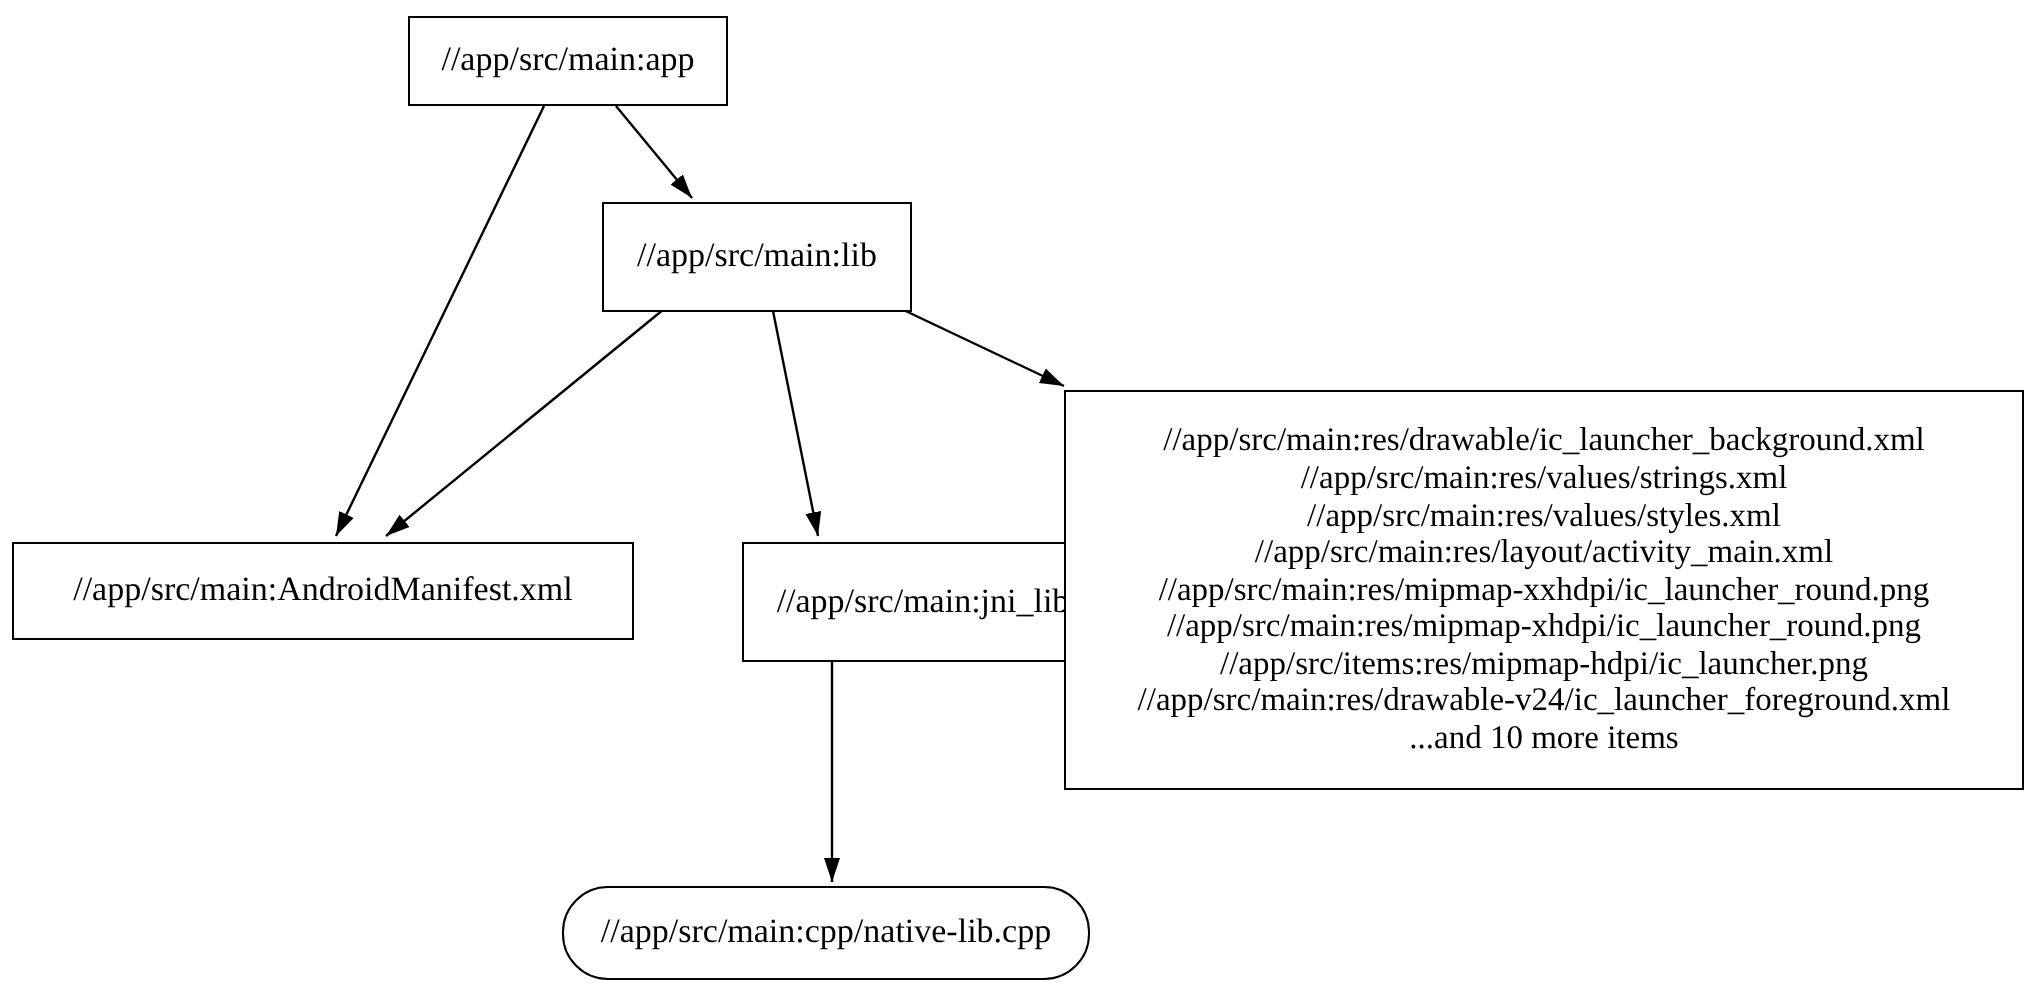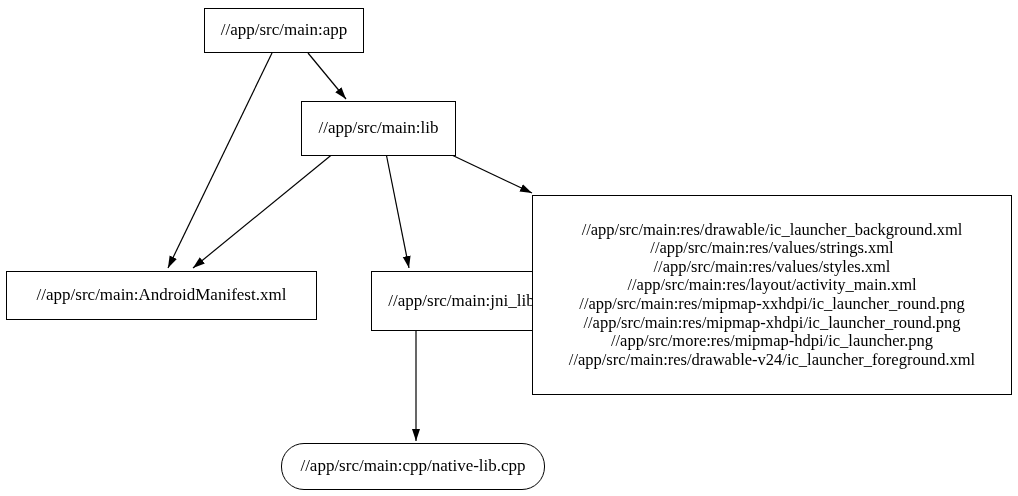--- a/index.html
+++ b/index.html
@@ -79,21 +79,22 @@
     <span>//app/src/main:jni_lib</span>
   </div>
 
   <div class="node multi" id="node-res">
     <div>//app/src/main:res/drawable/ic_launcher_background.xml</div>
     <div>//app/src/main:res/values/strings.xml</div>
     <div>//app/src/main:res/values/styles.xml</div>
     <div>//app/src/main:res/layout/activity_main.xml</div>
     <div>//app/src/main:res/mipmap-xxhdpi/ic_launcher_round.png</div>
     <div>//app/src/main:res/mipmap-xhdpi/ic_launcher_round.png</div>
-    <div>//app/src/more:res/mipmap-hdpi/ic_launcher.png</div>
+    <div>//app/src/items:res/mipmap-hdpi/ic_launcher.png</div>
     <div>//app/src/main:res/drawable-v24/ic_launcher_foreground.xml</div>
+    <div>...and 10 more items</div>
   </div>
 
   <div class="node" id="node-native">
     <span>//app/src/main:cpp/native-lib.cpp</span>
   </div>
 
 </div>
 
 </body></html>

